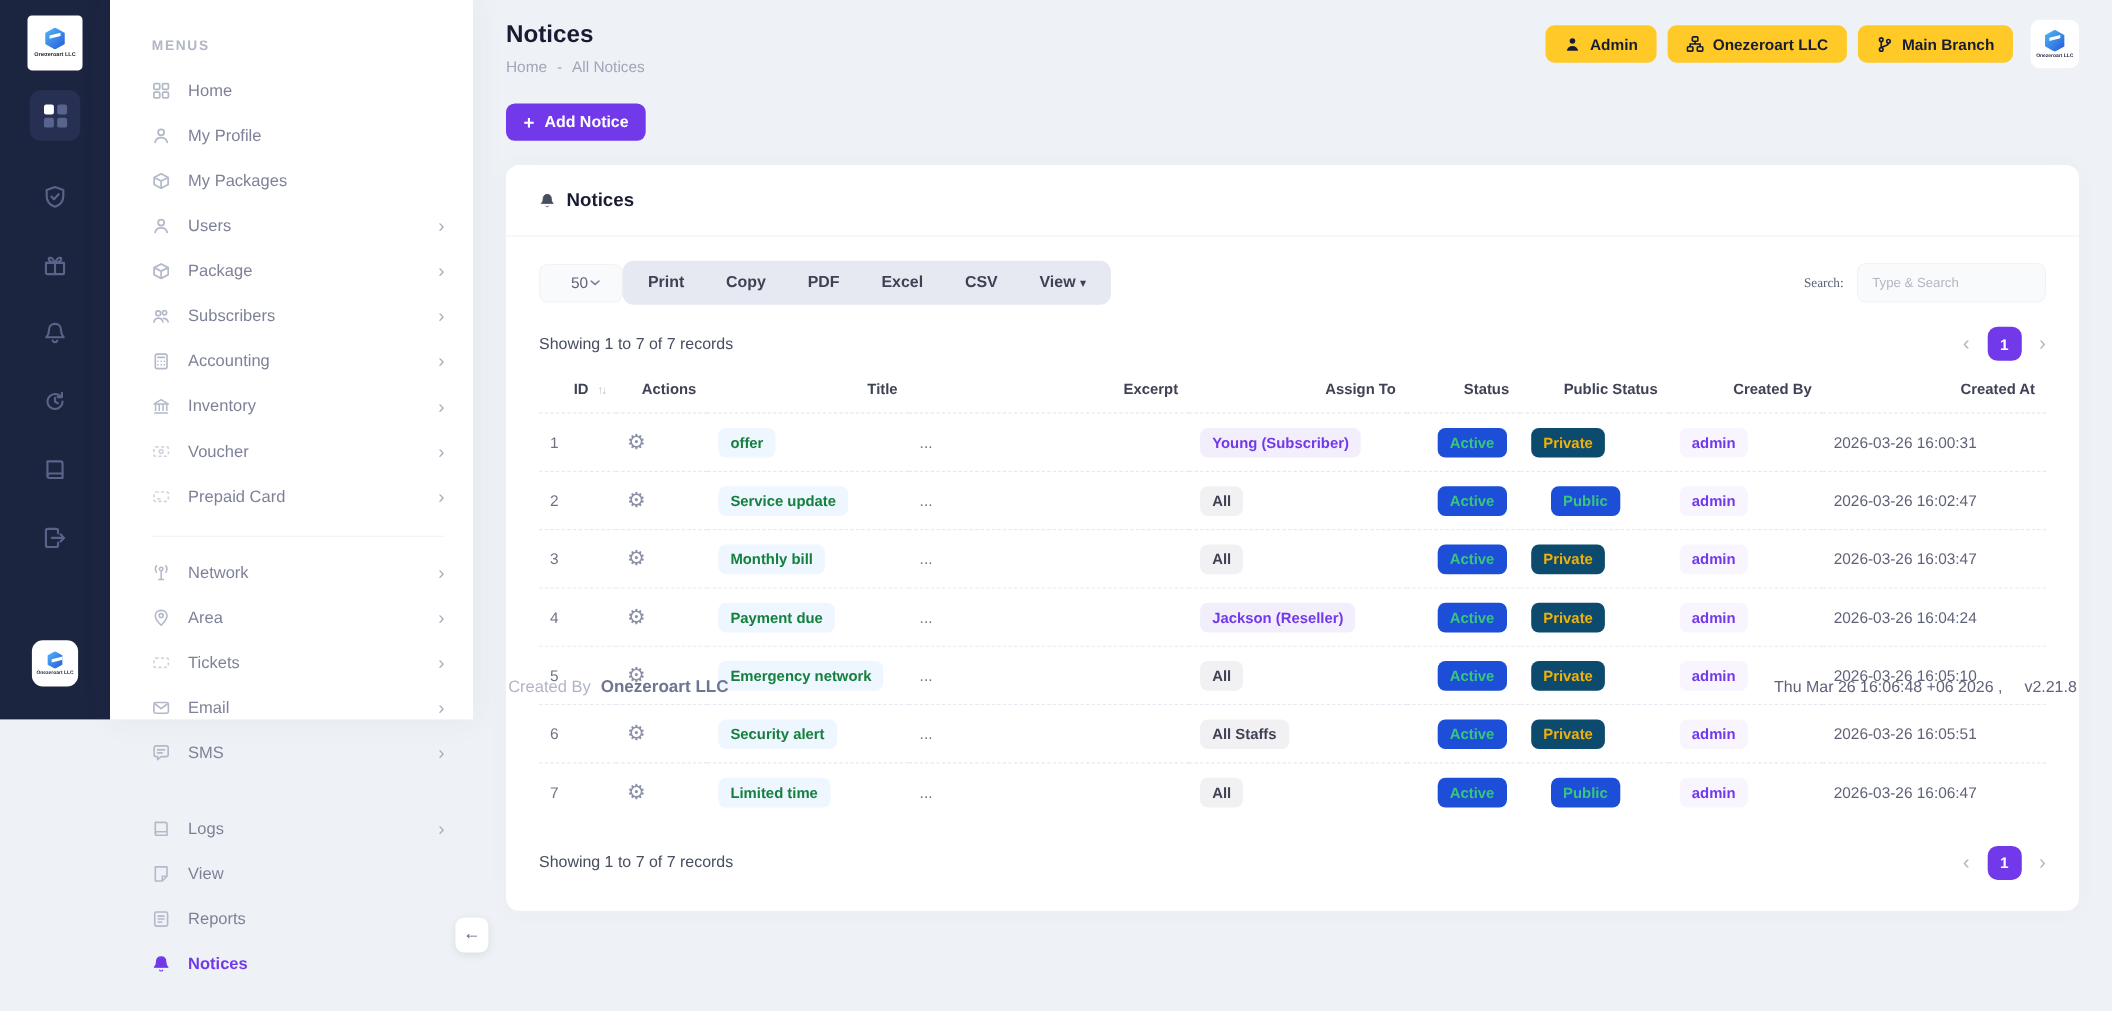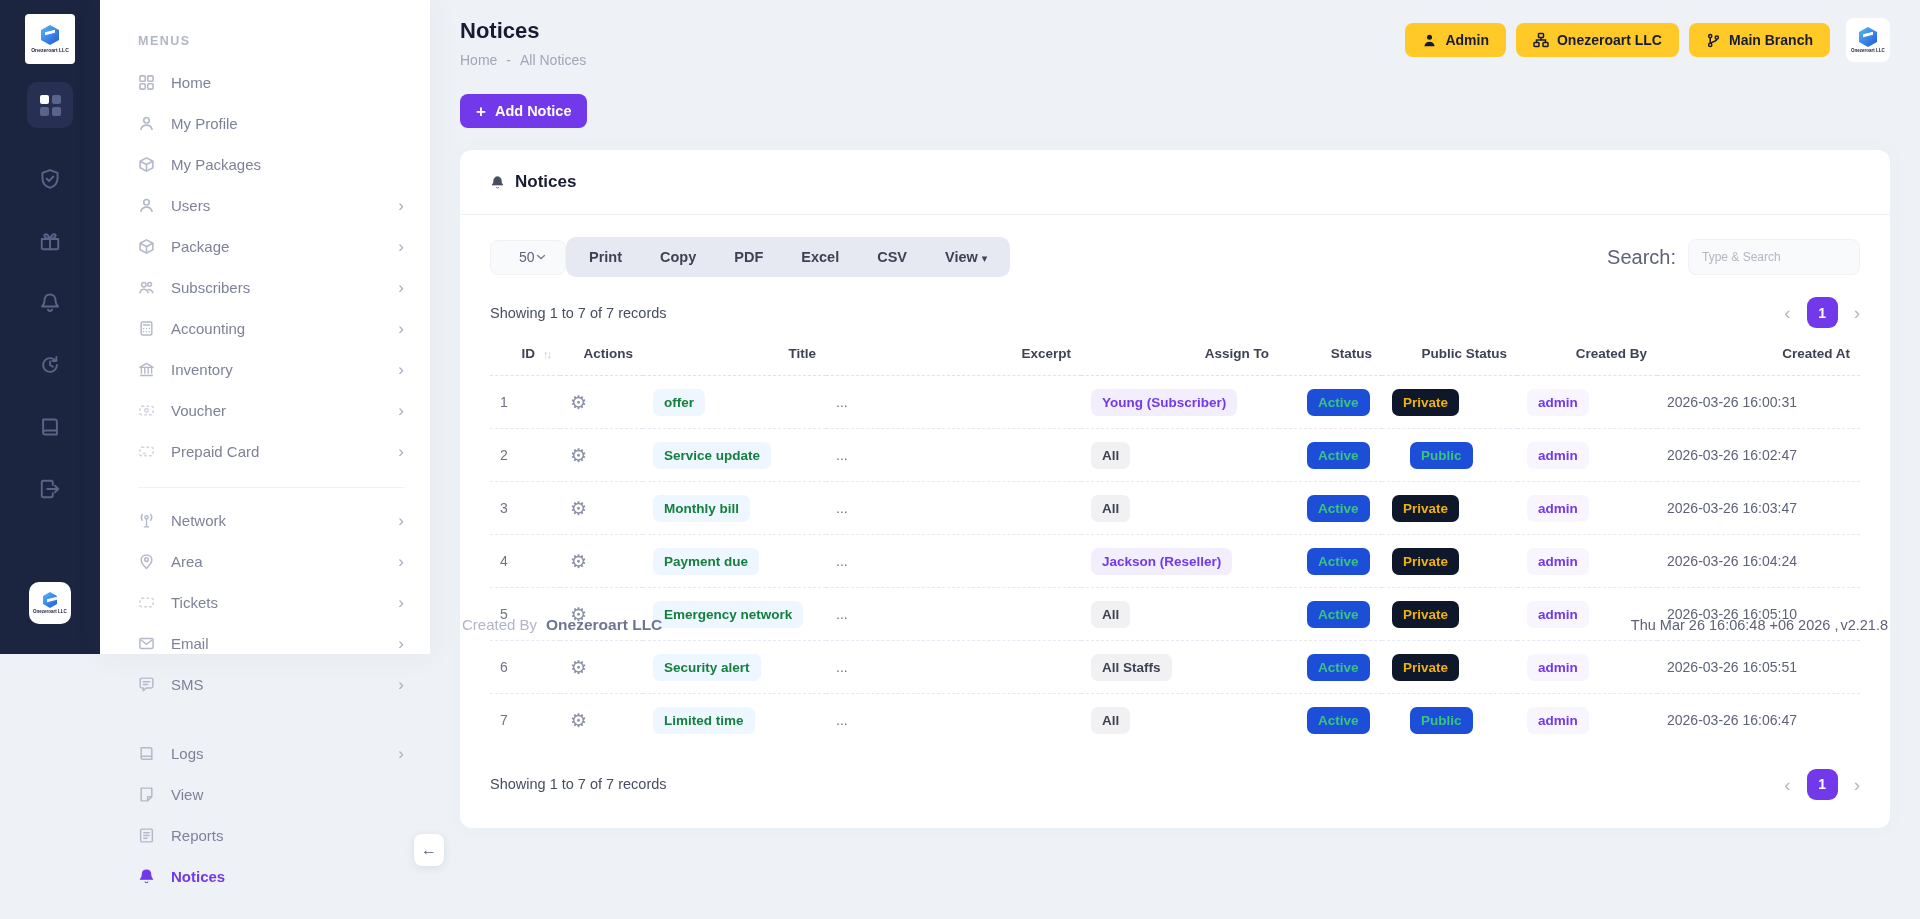--- a/index.html
+++ b/index.html
@@ -69,21 +69,21 @@
   .toolbar { padding:22px 30px 0 30px; display:flex; align-items:center; }
   .page-size { width:76px; height:35px; background:#f9fafb; border:1px solid #f1f2f6; border-radius:8px;
     display:flex; align-items:center; justify-content:space-between; padding:0 28px; cursor:pointer; }
   .page-size .val { font-size:14px; color:#5e6278; }
   .page-size .sel-car { color:#7e8299; line-height:0; }
   .btn-group { background:#e7e9f2; border-radius:10px; padding:4px; display:flex; }
   .btn-group button { border:none; background:transparent; font-family:inherit; font-size:14.5px; font-weight:600;
     color:#3f4254; padding:8px 19px; border-radius:8px; cursor:pointer; }
   .btn-group button .car { font-size:11px; margin-left:4px; }
   .search-wrap { margin-left:auto; display:flex; align-items:center; gap:12px; }
-  .search-label { font-size:20px; color:#5e6278; }
+  .search-label { font-size:12px; color:#5e6278;font-family:Liberation Serif, serif; }
   .search-input { width:172px; height:36px; background:#f9fafb; border:1px solid #f1f2f6; border-radius:8px;
     padding:0 13px; font-size:12px; font-family:inherit; color:#5e6278; }
   .search-input::placeholder { color:#b5b5c3; }
 
   .info-row { padding:20px 30px 0 30px; display:flex; align-items:center; }
   .showing { font-size:14.5px; color:#464e5f; }
   .pager { margin-left:auto; display:flex; align-items:center; gap:16px; }
   .pg-chev { color:#b5b5c3; font-size:19px; cursor:pointer; line-height:1; }
   .pg-num { width:31px; height:31px; background:#7239ea; color:#fff; border-radius:9px; font-size:14px; font-weight:600;
     display:flex; align-items:center; justify-content:center; cursor:pointer; }
@@ -97,32 +97,32 @@
   thead th .sort { color:#c2c6d4; font-size:11px; letter-spacing:-2px; margin-left:8px; }
   tbody td { padding:0 10px; height:53px; border-bottom:1px dashed #e6e9f2; font-size:14px; color:#6d7080; white-space:nowrap; }
   tbody tr:last-child td { border-bottom:none; }
   td.id-cell { color:#6d7382; }
   .gear { font-family:"DejaVu Sans",sans-serif; font-size:19px; color:#8a90a5; cursor:pointer; line-height:1; }
   .badge { display:inline-block; padding:6px 11px; border-radius:7px; font-size:13.5px; font-weight:600; }
   .badge[data-tone="blue"]   { color:#15803d; background:#eef6ff; cursor:pointer; }
   .badge[data-tone="purple"] { color:#7239ea; background:#f3eefc; }
   .badge[data-tone="gray"]   { color:#3f4254; background:#f1f1f4; }
   .badge[data-tone="green"]  { color:#38c57d; background:#1d4ed8;margin-left:18px; }
-  .badge[data-tone="yellow"] { color:#efb10c; background:#0f172a; }
+  .badge[data-tone="yellow"] { color:#efb10c; background:#0c4a6e; }
   .badge[data-tone="purple-light"] { color:#7239ea; background:#f8f5ff; }
   td.at-cell { color:#5e6278; }
 
   .card-foot { padding:22px 30px 28px 30px; display:flex; align-items:center; }
 
   
   .footer { position:absolute; left:0; right:0; bottom:0; height:58px; display:flex; align-items:center; padding:0 32px; }
   .foot-left { display:flex; align-items:baseline; gap:9px; }
   .created-by { font-size:15px; color:#b0b5c9; }
   .company { font-size:15.5px; font-weight:600; color:#6d7590; }
-  .foot-right { margin-left:auto; font-size:14.5px; color:#5e6278; display:flex; gap:2px; }
+  .foot-right { margin-left:auto; font-size:14.5px; color:#5e6278; display:flex; gap:20px; }
 </style>
 </head>
 <body>
 
 <div class="app">
 
   <div class="rail">
     <div class="rail-logo">
       <span class="hex"></span>
       <span class="lname">Onezeroart LLC</span>

